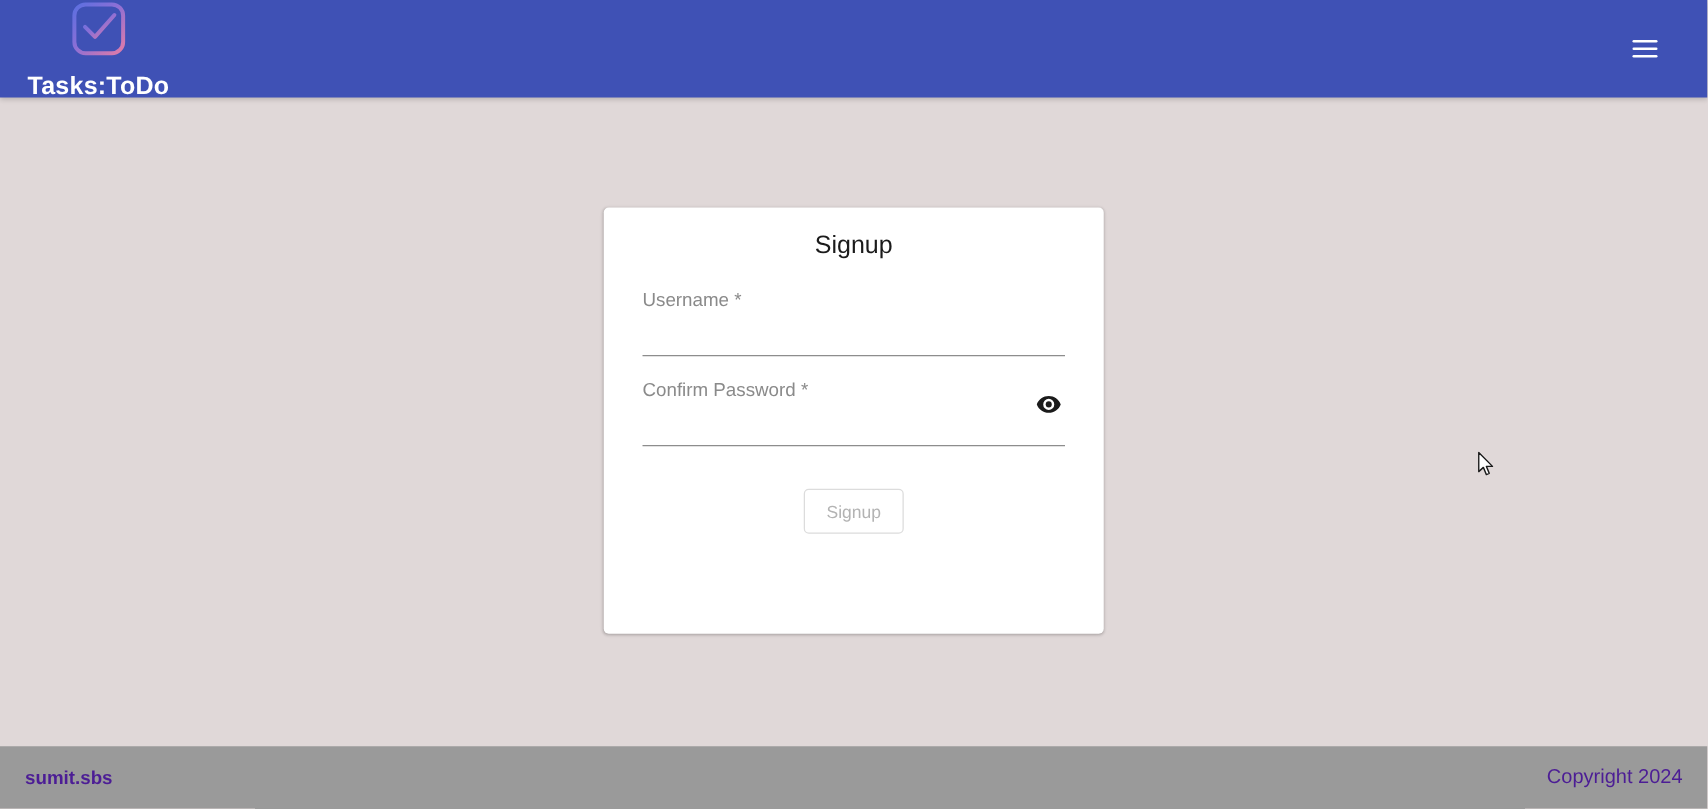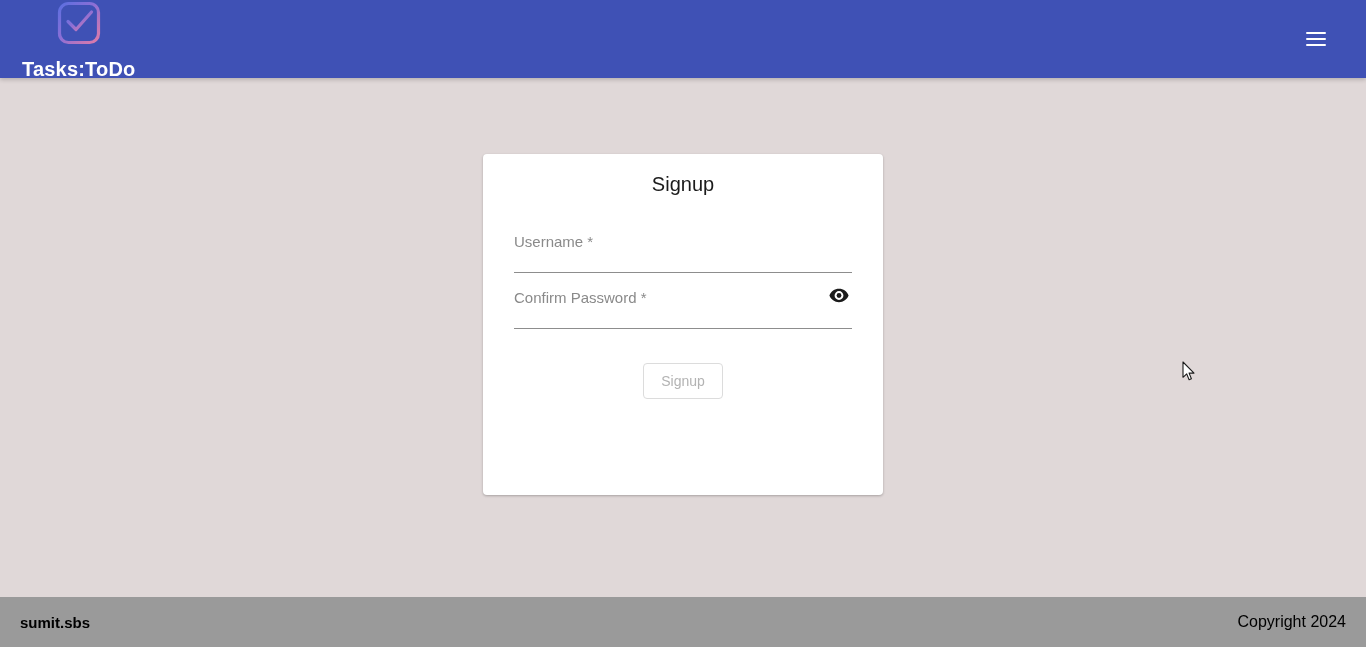--- a/index.html
+++ b/index.html
@@ -71,21 +71,21 @@
   .menu-button .bar {
     width: 20px;
     height: 2px;
     background: #ffffff;
     border-radius: 1px;
   }
 
   
   .page-body {
     position: absolute;
-    top: 78px; left: 0;
+    top: 90px; left: 0;
     width: 1366px;
     height: 519px;
   }
 
   .signup-card {
     position: absolute;
     left: 483px;
     top: 76px;           
     width: 400px;
     height: 341px;       
@@ -106,23 +106,23 @@
 
   .form-area {
     margin-top: 19px;
     padding: 0 15px;
   }
 
   .field {
     position: relative;
     height: 56px;
     border-bottom: 1px solid #8d8d8d;
-    margin-bottom: 0;
-    display: flex;
-    align-items: center;
+    margin-bottom: 16px;
+    display: flex;
+    align-items: flex-start;
   }
   .field + .field { margin-top: 0; }
 
   .field-input {
     width: 100%;
     border: none;
     outline: none;
     background: transparent;
     font-family: "Liberation Sans", sans-serif;
     font-size: 15px;
@@ -180,21 +180,21 @@
     top: 597px;
     width: 1366px;
     height: 50px;
     background: #9a9a9a;
     display: flex;
     align-items: center;
     justify-content: space-between;
     padding: 0 20px;
   }
   .footer-text {
-    color: #000000;
+    color: #4c1d95;
     font-size: 15px;
     font-weight: bold;
     line-height: 1;
   }
   .footer-text.right { font-weight: normal; font-size: 16px; }
 
   
   .mouse-cursor {
     position: absolute;
     left: 1182px;

